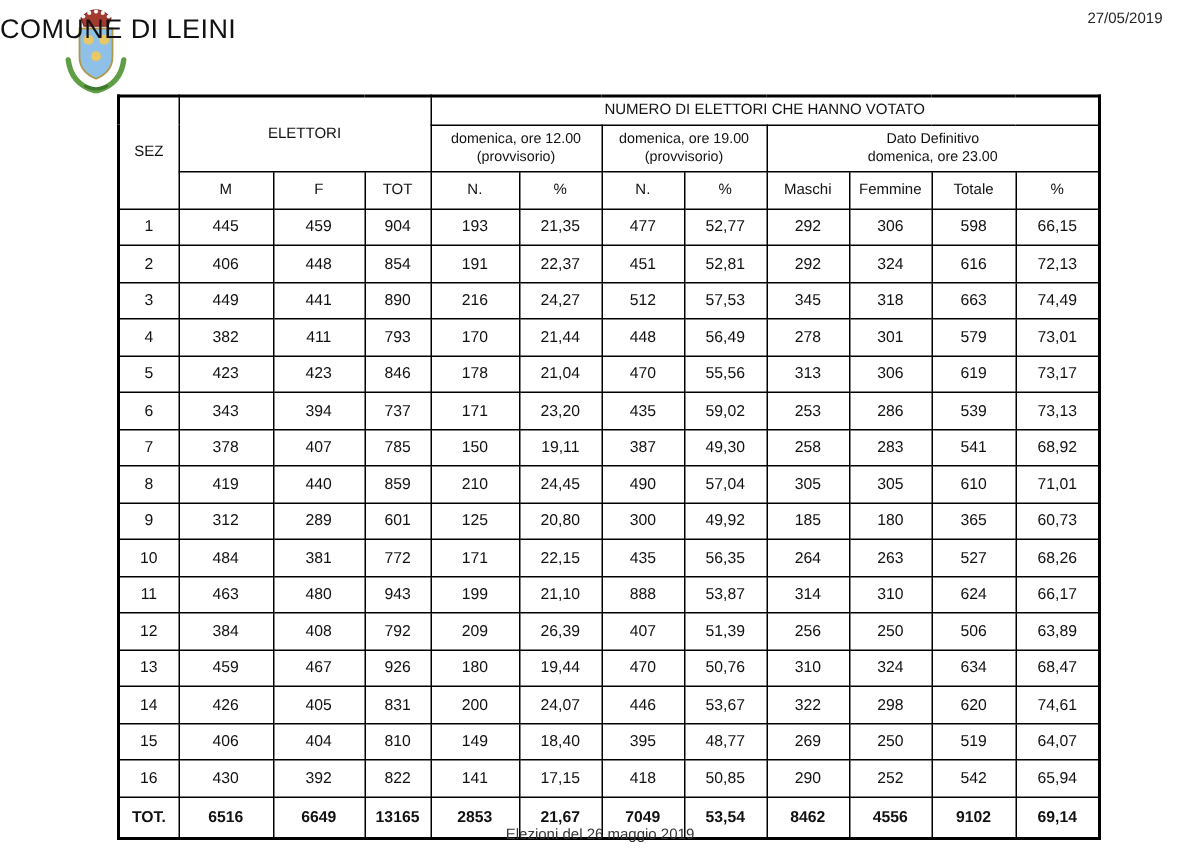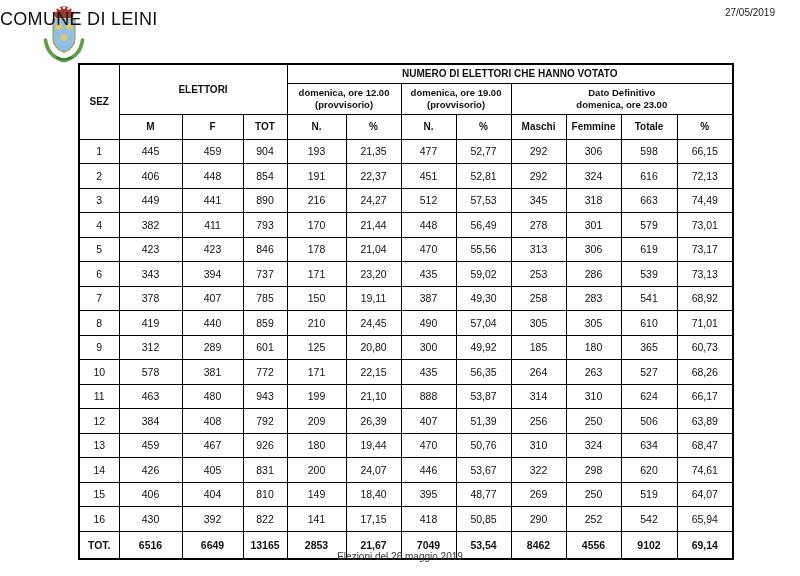--- a/index.html
+++ b/index.html
@@ -33,21 +33,21 @@
     border: 2px solid #000;
   }
   th, td {
     border: 1.5px solid #000;
     text-align: center;
     vertical-align: middle;
     padding: 0;
     overflow: hidden;
     white-space: nowrap;
   }
-  thead th { font-weight: bold; color: #111; }
+  thead th { font-weight: normal; color: #111; }
   tr.h1 { height: 19px; }
   tr.h2 { height: 31px; }
   tr.h3 { height: 25px; }
   .th-main   { font-size: 10px; }
   .th-group  { font-size: 9.5px; line-height: 1.25; }
   .th-sub    { font-size: 10px; }
   tbody td { height: 23.5px; font-size: 10.5px; color: #111; }
   tbody tr.total td { height: 26px; font-weight: bold; margin-top: 12px; }
   .doc-footer {
     position: absolute; top: 551px; left: 0;
@@ -252,21 +252,21 @@
           <td>20,80</td>
           <td>300</td>
           <td>49,92</td>
           <td>185</td>
           <td>180</td>
           <td>365</td>
           <td>60,73</td>
         </tr>
         <tr>
           <td>10</td>
-          <td>578</td>
+          <td>484</td>
           <td>381</td>
           <td>772</td>
           <td>171</td>
           <td>22,15</td>
           <td>435</td>
           <td>56,35</td>
           <td>264</td>
           <td>263</td>
           <td>527</td>
           <td>68,26</td>

